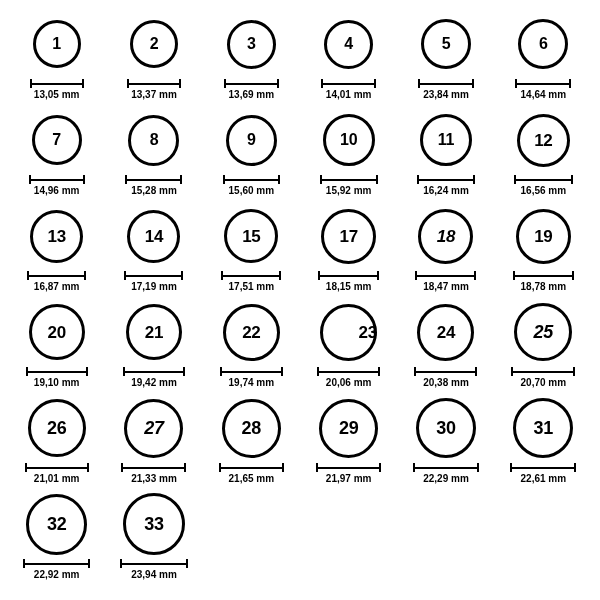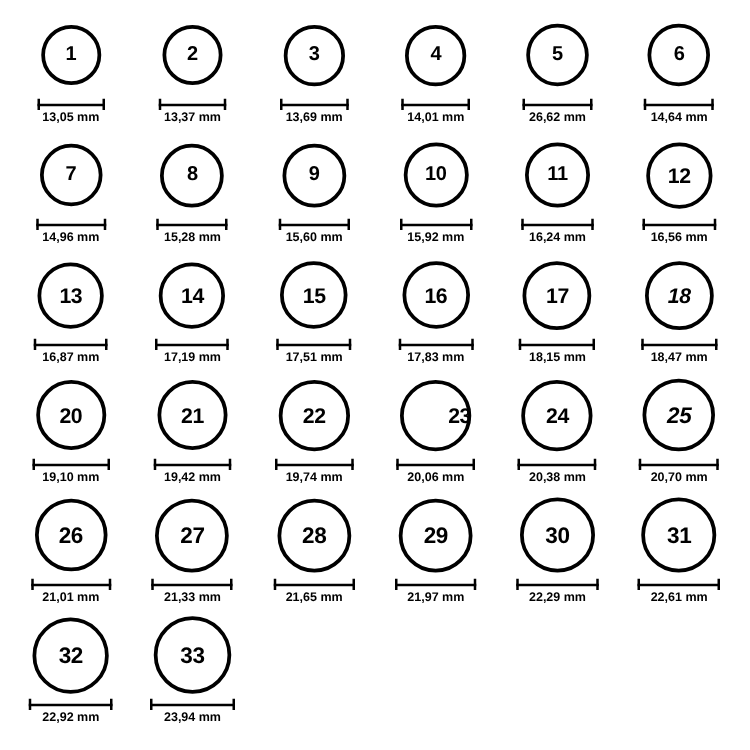--- a/index.html
+++ b/index.html
@@ -151,21 +151,21 @@
         <div class="ring-wrap">
           <div class="ring" style="width: 50px; height: 50px;">
             <span class="ring-label" style="font-size: 16px;">5</span>
           </div>
         </div>
         <div class="measure" style="width: 56px;">
           <div class="bar"></div>
           <div class="tick left"></div>
           <div class="tick right"></div>
         </div>
-        <div class="mm">26,62 mm</div>
+        <div class="mm">23,84 mm</div>
       </div>
       <div class="cell">
         <div class="ring-wrap">
           <div class="ring" style="width: 50px; height: 50px;">
             <span class="ring-label" style="font-size: 16px;">6</span>
           </div>
         </div>
         <div class="measure" style="width: 56px;">
           <div class="bar"></div>
           <div class="tick left"></div>
@@ -285,33 +285,20 @@
         </div>
         <div class="measure" style="width: 60px;">
           <div class="bar"></div>
           <div class="tick left"></div>
           <div class="tick right"></div>
         </div>
         <div class="mm">17,51 mm</div>
       </div>
       <div class="cell">
         <div class="ring-wrap">
-          <div class="ring" style="width: 54px; height: 54px;">
-            <span class="ring-label" style="font-size: 17px;">16</span>
-          </div>
-        </div>
-        <div class="measure" style="width: 60px;">
-          <div class="bar"></div>
-          <div class="tick left"></div>
-          <div class="tick right"></div>
-        </div>
-        <div class="mm">17,83 mm</div>
-      </div>
-      <div class="cell">
-        <div class="ring-wrap">
           <div class="ring" style="width: 55px; height: 55px;">
             <span class="ring-label" style="font-size: 17px;">17</span>
           </div>
         </div>
         <div class="measure" style="width: 61px;">
           <div class="bar"></div>
           <div class="tick left"></div>
           <div class="tick right"></div>
         </div>
         <div class="mm">18,15 mm</div>
@@ -324,20 +311,33 @@
         </div>
         <div class="measure" style="width: 61px;">
           <div class="bar"></div>
           <div class="tick left"></div>
           <div class="tick right"></div>
         </div>
         <div class="mm">18,47 mm</div>
       </div>
       <div class="cell">
         <div class="ring-wrap">
+          <div class="ring" style="width: 55px; height: 55px;">
+            <span class="ring-label" style="font-size: 17px;">19</span>
+          </div>
+        </div>
+        <div class="measure" style="width: 61px;">
+          <div class="bar"></div>
+          <div class="tick left"></div>
+          <div class="tick right"></div>
+        </div>
+        <div class="mm">18,78 mm</div>
+      </div>
+      <div class="cell">
+        <div class="ring-wrap">
           <div class="ring" style="width: 56px; height: 56px;">
             <span class="ring-label" style="font-size: 17px;">20</span>
           </div>
         </div>
         <div class="measure" style="width: 62px;">
           <div class="bar"></div>
           <div class="tick left"></div>
           <div class="tick right"></div>
         </div>
         <div class="mm">19,10 mm</div>
@@ -415,21 +415,21 @@
         </div>
         <div class="measure" style="width: 64px;">
           <div class="bar"></div>
           <div class="tick left"></div>
           <div class="tick right"></div>
         </div>
         <div class="mm">21,01 mm</div>
       </div>
       <div class="cell">
         <div class="ring-wrap">
-          <div class="ring" style="width: 59px; height: 59px;">
+          <div class="ring" style="width: 59px; height: 59px; font-style: italic;">
             <span class="ring-label" style="font-size: 18px;">27</span>
           </div>
         </div>
         <div class="measure" style="width: 65px;">
           <div class="bar"></div>
           <div class="tick left"></div>
           <div class="tick right"></div>
         </div>
         <div class="mm">21,33 mm</div>
       </div>

